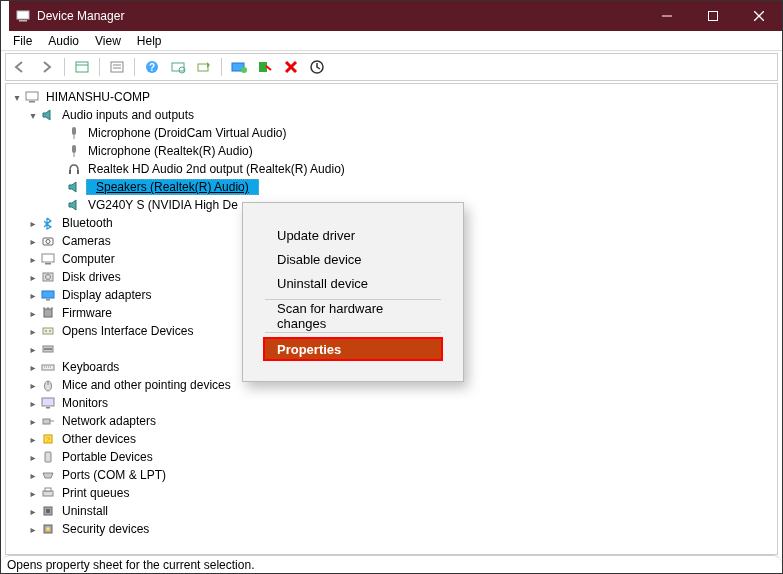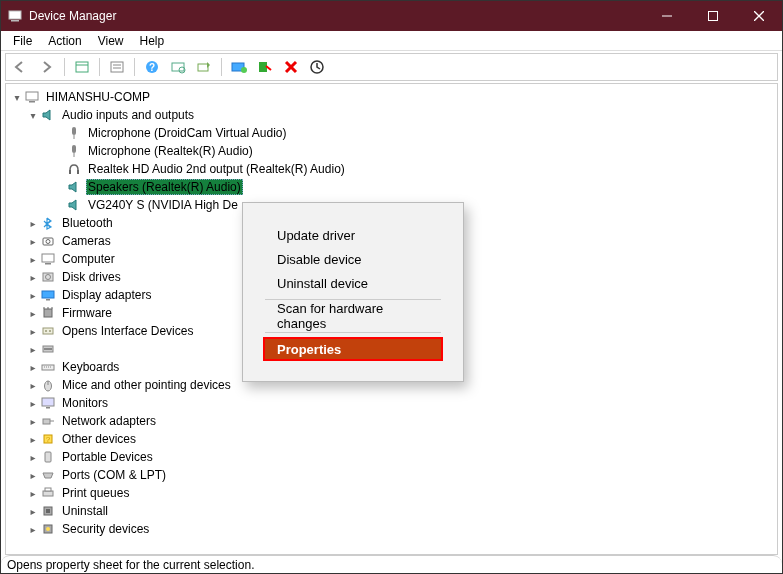--- a/index.html
+++ b/index.html
@@ -1,33 +1,33 @@
 <!DOCTYPE html>
 <html><head>
 <meta charset="utf-8">
 <style>
 * { box-sizing: border-box; margin: 0; padding: 0; font-family: "Segoe UI", Tahoma, sans-serif; }
 body { background: #fff; width: 783px; height: 574px; overflow: hidden; border: 1px solid #333; }
-.titlebar { background: #5c1a26; color: #fff; height: 30px; display: flex; align-items: center; padding-left: 6px; }
+.titlebar { background: #5c1a26; color: #fff; height: 30px; display: flex; align-items: center; padding-left: 6px; margin-left: 8px; }
 .titlebar .app-icon { width: 16px; height: 16px; margin-right: 6px; display: inline-flex; align-items: center; justify-content: center; }
 .titlebar .title { font-size: 12px; flex: 1; }
 .titlebar .win-controls { display: flex; height: 100%; }
 .titlebar .win-btn { width: 46px; display: flex; align-items: center; justify-content: center; color: #fff; font-size: 13px; }
 .menubar { background: #fff; border-bottom: 1px solid #ddd; height: 20px; display: flex; align-items: center; padding: 0 4px; font-size: 12px; }
 .menubar .menu-item { padding: 1px 8px; }
 .toolbar { background: #fff; border: 1px solid #ccc; margin: 2px 4px; height: 28px; display: flex; align-items: center; padding: 0 4px; gap: 4px; }
 .toolbar .tb-btn { width: 22px; height: 22px; display: flex; align-items: center; justify-content: center; font-size: 14px; }
 .toolbar .tb-sep { width: 1px; height: 18px; background: #ccc; margin: 0 2px; }
 .content { position: relative; height: 472px; overflow: auto; border: 1px solid #ccc; margin: 0 4px; background: #fff; padding-top: 4px; }
 .tree { font-size: 12px; color: #000; }
 .tree-row { display: flex; align-items: center; height: 18px; white-space: nowrap; }
 .tree-row .chevron { width: 14px; display: inline-flex; justify-content: center; color: #666; font-size: 10px; cursor: pointer; }
 .tree-row .icon { width: 16px; height: 16px; margin-right: 4px; display: inline-flex; align-items: center; justify-content: center; font-size: 12px; }
 .tree-row .label { padding: 0 2px; }
-.tree-row.selected .label { background: #15803d; border: 1px dotted #7aa7c7; padding: 0 1px; }
+.tree-row.selected .label { background: #0ea5e9; border: 1px dotted #7aa7c7; padding: 0 9px; text-decoration: underline; }
 .indent-0 { padding-left: 4px; }
 .indent-1 { padding-left: 20px; }
 .indent-3 { padding-left: 60px; }
 .context-menu { position: absolute; left: 236px; top: 118px; width: 222px; background: #f2f2f2; border: 1px solid #bbb; box-shadow: 4px 6px 12px rgba(0,0,0,0.25); padding: 20px; z-index: 10; }
 .context-menu .mi { height: 24px; display: flex; align-items: center; padding: 0 14px; font-size: 13px; }
 .context-menu .mi.highlight { background: #c2410c; color: #fff; border: 2px solid #ff0000; height: 24px; padding: 0 12px; font-weight: bold; }
 .context-menu .sep { height: 1px; background: #ccc; margin: 4px 2px; }
 .statusbar { height: 20px; border-top: 1px solid #ccc; font-size: 12px; padding: 2px 6px; background: #fff; border-radius: 9px; }
 svg { display: block; }
 </style>
@@ -57,21 +57,21 @@
         <svg width="10" height="10">
           <line x1="0" y1="0" x2="10" y2="10" stroke="#fff" stroke-width="1.3"></line>
           <line x1="10" y1="0" x2="0" y2="10" stroke="#fff" stroke-width="1.3"></line>
         </svg>
       </div>
   </div>
 </div>
 
 <div class="menubar">
   <span class="menu-item">File</span>
-  <span class="menu-item">Action</span>
+  <span class="menu-item">Audio</span>
   <span class="menu-item">View</span>
   <span class="menu-item">Help</span>
 </div>
 
 <div class="toolbar">
   <div class="tb-btn">
       <svg width="16" height="12">
         <path d="M9 1 L3 6 L9 11" fill="none" stroke="#888" stroke-width="2"></path>
       </svg>
     </div>

